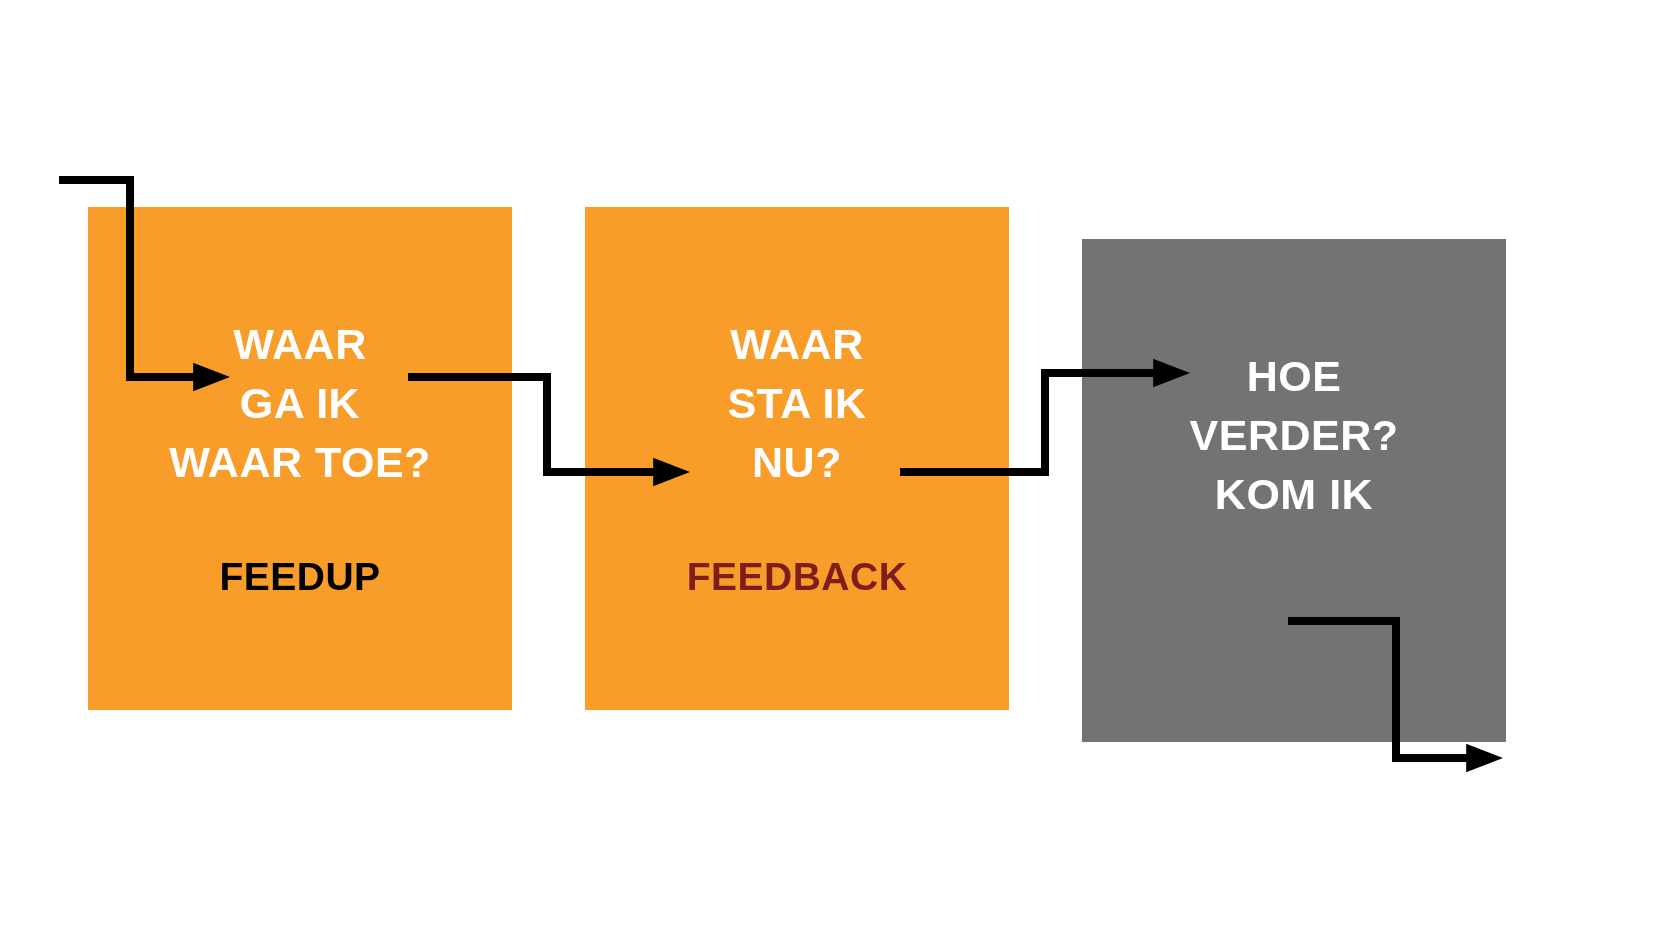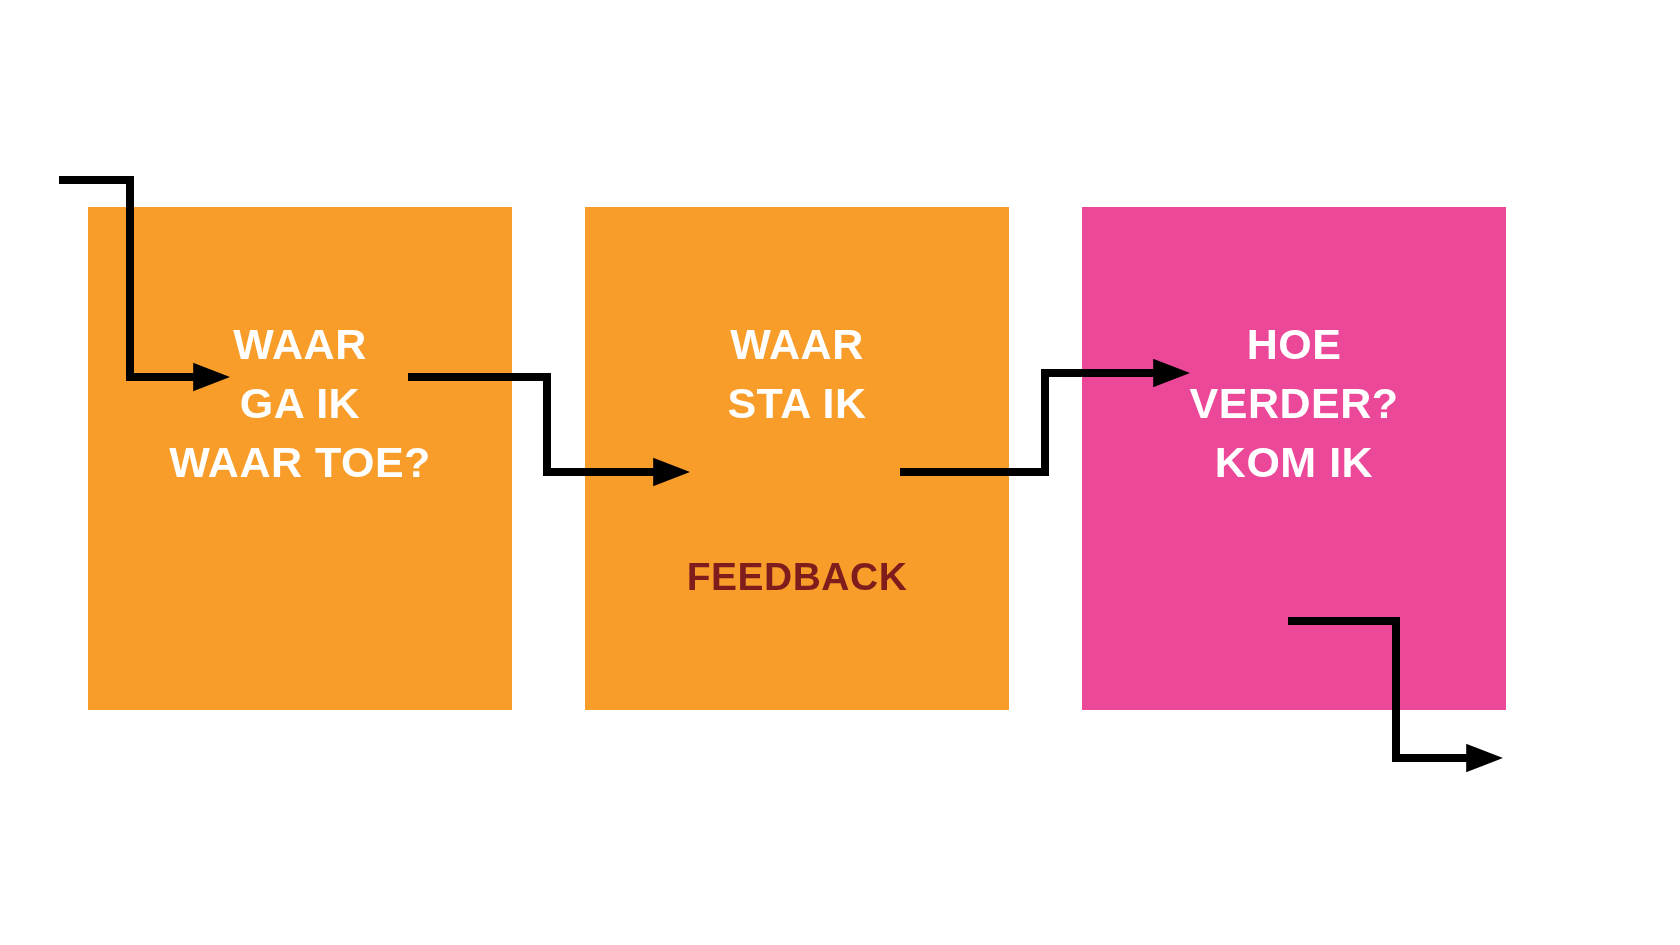--- a/index.html
+++ b/index.html
@@ -62,31 +62,33 @@
 <body>
 
 <div class="stage" style="background: rgb(255, 255, 255);">
 
   <div class="box box-1" style="background: rgb(248, 156, 42);">
     <div class="question" style="color: rgb(255, 255, 255);">
       <div>WAAR</div>
       <div>GA IK</div>
       <div>WAAR TOE?</div>
     </div>
+    <div class="label" style="color: rgb(0, 0, 0);">FEEDUP</div>
   </div>
 
   <div class="box box-2" style="background: rgb(248, 156, 42);">
     <div class="question" style="color: rgb(255, 255, 255);">
       <div>WAAR</div>
       <div>STA IK</div>
+      <div>NU?</div>
     </div>
     <div class="label" style="color: #7f1d1d;">FEEDBACK</div>
   </div>
 
-  <div class="box box-3" style="background: #ec4899;">
+  <div class="box box-3" style="background: #737373; margin-top: 32px;">
     <div class="question" style="color: rgb(255, 255, 255);">
       <div>HOE</div>
       <div>VERDER?</div>
       <div>KOM IK</div>
     </div>
   </div>
 
   <svg class="arrows" viewBox="0 0 1680 945" xmlns="http://www.w3.org/2000/svg">
     <defs>
       <marker id="ah" viewBox="0 0 10 10" refX="0.5" refY="5" markerWidth="4.6" markerHeight="4.6" orient="auto">

